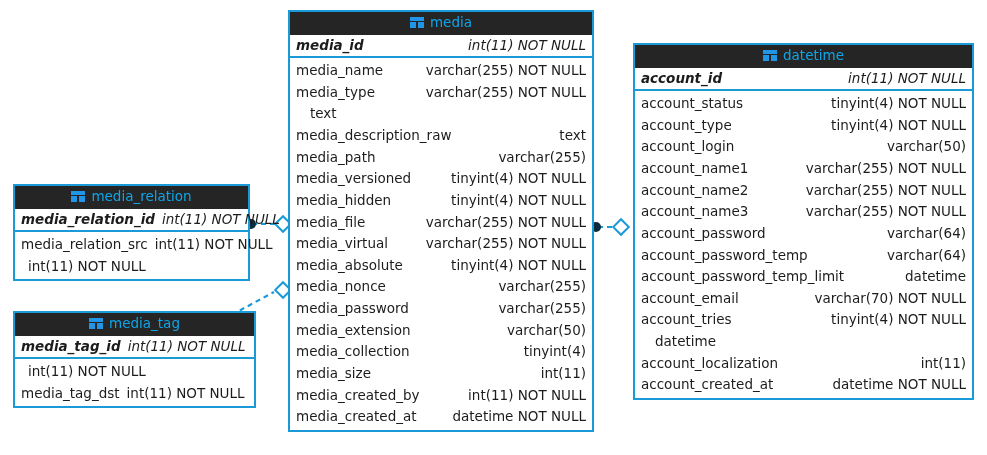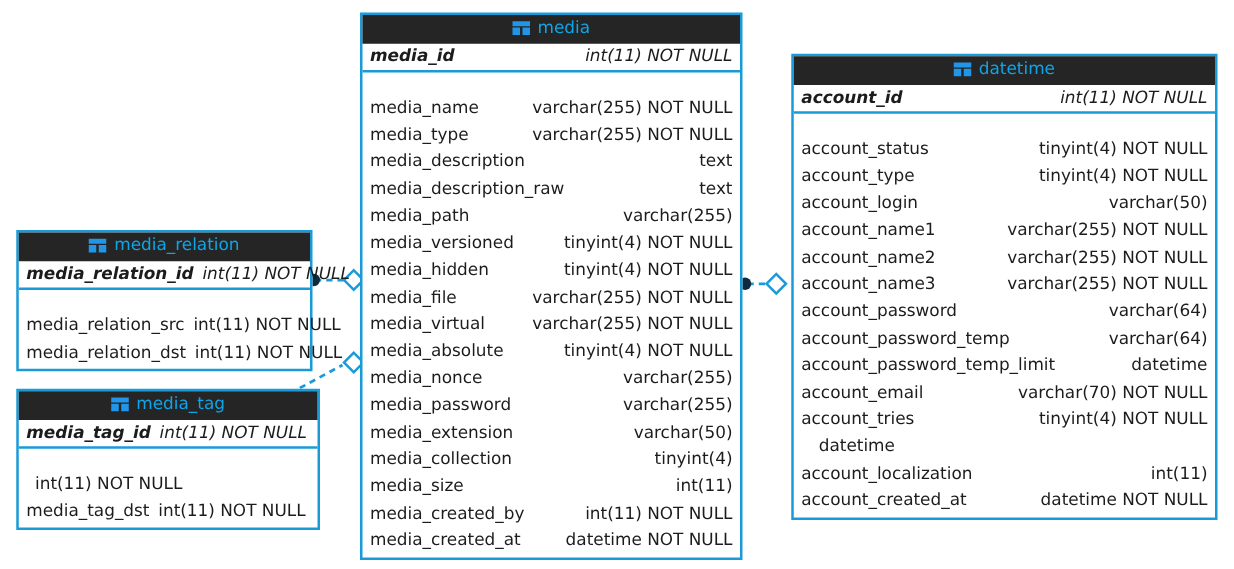--- a/index.html
+++ b/index.html
@@ -69,21 +69,21 @@
     justify-content: space-between;
     padding: 1px 6px 2px 6px;
     font-size: 13.5px;
     color: #1c1c1c;
     white-space: nowrap;
     line-height: 1.38;
   }
   .row .col-name { text-align: left; }
   .row .col-type { text-align: right; padding-left: 14px; }
   .pk-row .col-name { font-weight: bold; }
-  .attrs { padding-top: 2px; padding-bottom: 2px; margin-top: 16px; }
+  .attrs { padding-top: 2px; padding-bottom: 2px; }
 
   
   #ent-media         { left: 288px; top: 10px;  width: 306px; }
   #ent-account       { left: 633px; top: 43px;  width: 341px; }
   #ent-media_relation{ left: 13px;  top: 184px; width: 237px; }
   #ent-media_tag     { left: 13px;  top: 311px; width: 243px; }
 
   #ent-media_relation .row,
   #ent-media_tag .row { justify-content: flex-start; }
   #ent-media_relation .col-type,
@@ -131,21 +131,20 @@
     <div class="attrs">
       <div class="row">
           <span class="col-name">media_name</span>
           <span class="col-type">varchar(255) NOT NULL</span>
         </div>
       <div class="row">
           <span class="col-name">media_type</span>
           <span class="col-type">varchar(255) NOT NULL</span>
         </div>
       <div class="row">
-          <span class="col-name">media_description</span>
           <span class="col-type">text</span>
         </div>
       <div class="row">
           <span class="col-name">media_description_raw</span>
           <span class="col-type">text</span>
         </div>
       <div class="row">
           <span class="col-name">media_path</span>
           <span class="col-type">varchar(255)</span>
         </div>
@@ -284,21 +283,20 @@
     <div class="row pk-row">
       <span class="col-name">media_relation_id</span>
       <span class="col-type">int(11) NOT NULL</span>
     </div>
     <div class="attrs">
       <div class="row">
           <span class="col-name">media_relation_src</span>
           <span class="col-type">int(11) NOT NULL</span>
         </div>
       <div class="row">
-          <span class="col-name">media_relation_dst</span>
           <span class="col-type">int(11) NOT NULL</span>
         </div>
     </div>
   </div>
 
   <div class="entity" id="ent-media_tag">
     <div class="entity-header">
       <span class="tbl-icon">
           <i class="top"></i>
           <i class="bl"></i>

